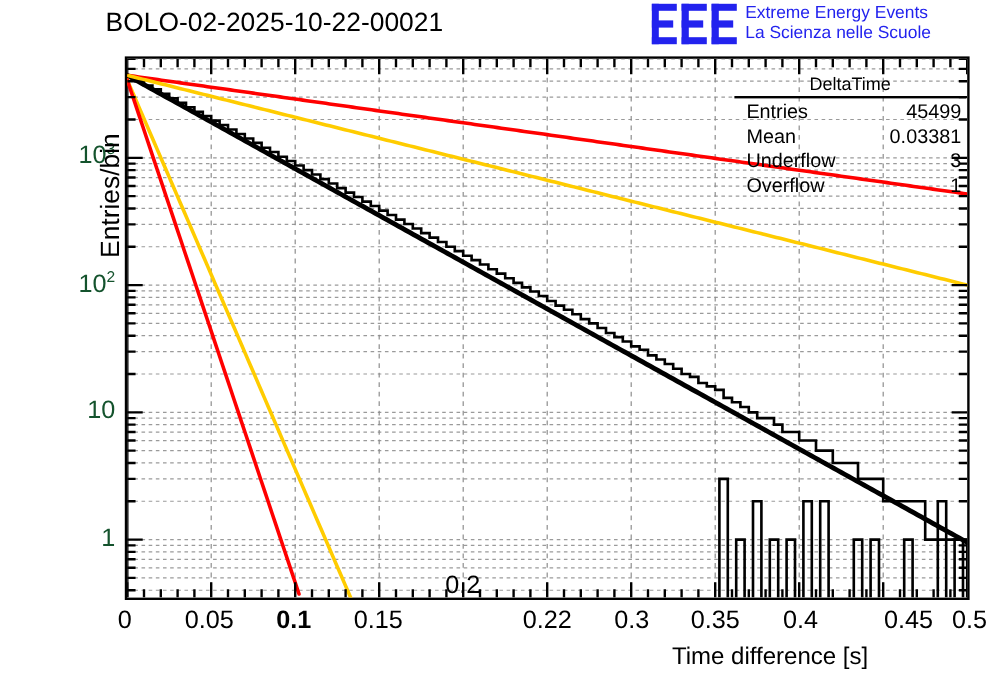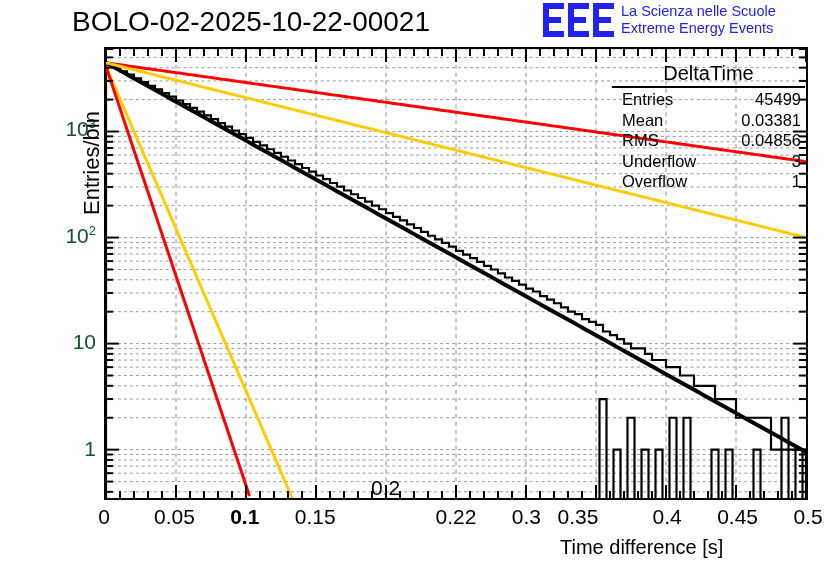--- a/index.html
+++ b/index.html
@@ -1,20 +1,20 @@
 <!DOCTYPE html>
 <html><head>
 <meta charset="utf-8">
 <style>
   html,body{margin:0;padding:0;background:#ffffff;}
   body{width:836px;height:572px;position:relative;overflow:hidden;
        font-family:"Liberation Sans",sans-serif;color:#000;}
   #root{position:absolute;left:0;top:0;width:836px;height:572px;}
 
-  .plot-title{position:absolute;left:72px;top:6px;font-size:28px;color:#000;
+  .plot-title{position:absolute;left:88px;top:6px;font-size:22px;color:#000;
               white-space:nowrap;letter-spacing:0px;}
 
   
   .logo-wrap{position:absolute;left:543px;top:2px;width:290px;height:40px;}
   .logo-mark{position:absolute;left:0;top:1px;width:72px;height:34px;}
   .logo-lines{position:absolute;left:78px;top:1px;line-height:17px;}
   .logo-line{font-size:14.5px;color:#2222ee;white-space:nowrap;}
 
   
   .frame{position:absolute;left:104px;top:47px;width:704px;height:453px;
@@ -29,21 +29,21 @@
   .xlab{position:absolute;font-size:21px;color:#000;text-align:center;
         white-space:nowrap;}
   .ytitle{position:absolute;left:-8px;top:150px;width:200px;font-size:22px;
           transform:rotate(-90deg);transform-origin:50% 50%;text-align:center;
           white-space:nowrap;}
   .xtitle{position:absolute;left:560px;top:536px;font-size:20px;white-space:nowrap;}
 
   
   .stats{position:absolute;left:612px;top:62px;width:193px;
          font-size:16.5px;color:#000;}
-  .stats-title{text-align:center;font-size:20px;padding-bottom:1px;}
+  .stats-title{text-align:center;font-size:15px;padding-bottom:1px;}
   .stats-rule{height:2px;background:#000;margin:0 0 1px 0;}
   .stats-row{display:flex;justify-content:space-between;line-height:20.5px;
              padding:0 4px 0 10px;gap:40px;}
   .stats-row .k{white-space:nowrap;}
   .stats-row .v{white-space:nowrap;}
 </style>
 </head>
 <body>
 
 <div id="root">
@@ -61,22 +61,22 @@
         <rect x="25" y="0" width="6" height="34"></rect>
         <rect x="25" y="14" width="18" height="6"></rect>
         <rect x="25" y="28" width="21" height="6"></rect>
         <rect x="50" y="0" width="21" height="6"></rect>
         <rect x="50" y="0" width="6" height="34"></rect>
         <rect x="50" y="14" width="18" height="6"></rect>
         <rect x="50" y="28" width="21" height="6"></rect>
       </g>
     </svg>
     <div class="logo-lines">
+      <div class="logo-line">Extreme Energy Events</div>
       <div class="logo-line">La Scienza nelle Scuole</div>
-      <div class="logo-line">Extreme Energy Events</div>
     </div>
   </div>
 
   <div class="frame">
     <svg class="gridlayer" viewBox="0 0 704 453" preserveAspectRatio="none">
         <line x1="0" y1="446.7955040790275" x2="704" y2="446.7955040790275" stroke="#9a9a9a" stroke-width="1" stroke-dasharray="3,3"></line>
         <line x1="0" y1="436.4272062075795" x2="704" y2="436.4272062075795" stroke="#9a9a9a" stroke-width="1" stroke-dasharray="3,3"></line>
         <line x1="0" y1="427.9556900105283" x2="704" y2="427.9556900105283" stroke="#9a9a9a" stroke-width="1" stroke-dasharray="3,3"></line>
         <line x1="0" y1="420.79312512293865" x2="704" y2="420.79312512293865" stroke="#9a9a9a" stroke-width="1" stroke-dasharray="3,3"></line>
         <line x1="0" y1="414.58862920196617" x2="704" y2="414.58862920196617" stroke="#9a9a9a" stroke-width="1" stroke-dasharray="3,3"></line>
@@ -335,46 +335,42 @@
       <div class="ylab" style="right: 740px; top: 116.254px;">10<sup>3</sup></div>
     </div>
   <div id="xlabels">
       <div class="xlab" style="width: 80px; left: 64px; top: 505px;">0</div>
       <div class="xlab" style="width: 80px; left: 134.4px; top: 505px;">0.05</div>
       <div class="xlab" style="width: 80px; left: 204.8px; top: 505px; font-weight: bold;">0.1</div>
       <div class="xlab" style="width: 80px; left: 275.2px; top: 505px;">0.15</div>
       <div class="xlab" style="width: 80px; left: 345.6px; top: 476px;">0.2</div>
       <div class="xlab" style="width: 80px; left: 416px; top: 505px;">0.22</div>
       <div class="xlab" style="width: 80px; left: 486.4px; top: 505px;">0.3</div>
-      <div class="xlab" style="width: 80px; left: 538px; top: 505px;">0.35</div>
+      <div class="xlab" style="width: 80px; left: 556px; top: 505px;">0.35</div>
       <div class="xlab" style="width: 80px; left: 627.2px; top: 505px;">0.4</div>
-      <div class="xlab" style="width: 80px; left: 697.6px; top: 505px;">0.45</div>
+      <div class="xlab" style="width: 80px; left: 697.6px; top: 505px; text-align: right;">0.45</div>
       <div class="xlab" style="width: 80px; left: 768px; top: 505px;">0.5</div>
     </div>
 
   <div class="ytitle">Entries/bin</div>
   <div class="xtitle">Time difference [s]</div>
 
   <div class="stats">
     <div class="stats-title">DeltaTime</div>
     <div class="stats-rule"></div>
     <div id="stats-rows">
         <div class="stats-row">
           <span class="k">Entries</span>
           <span class="v">45499</span>
         </div>
         <div class="stats-row">
           <span class="k">Mean</span>
           <span class="v">0.03381</span>
         </div>
         <div class="stats-row">
-          <span class="k">RMS</span>
-          <span class="v">0.04856</span>
-        </div>
-        <div class="stats-row">
           <span class="k">Underflow</span>
           <span class="v">3</span>
         </div>
         <div class="stats-row">
           <span class="k">Overflow</span>
           <span class="v">1</span>
         </div>
       </div>
   </div>
 

